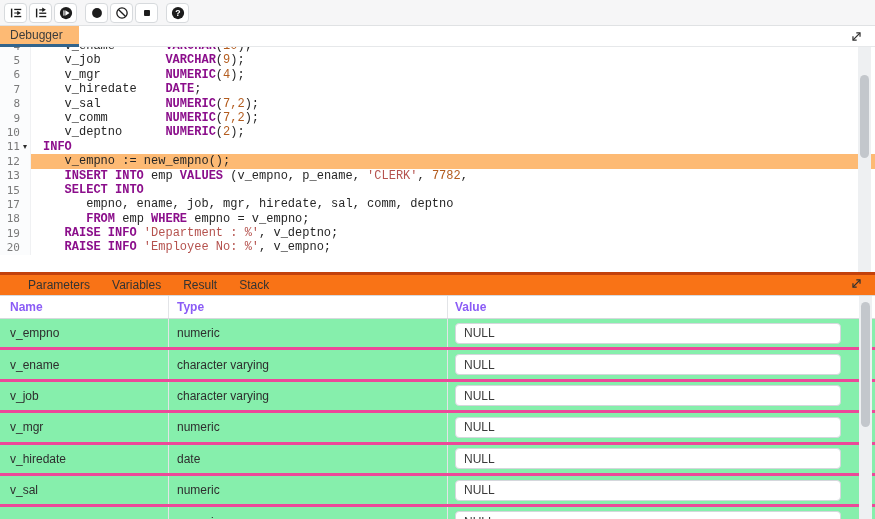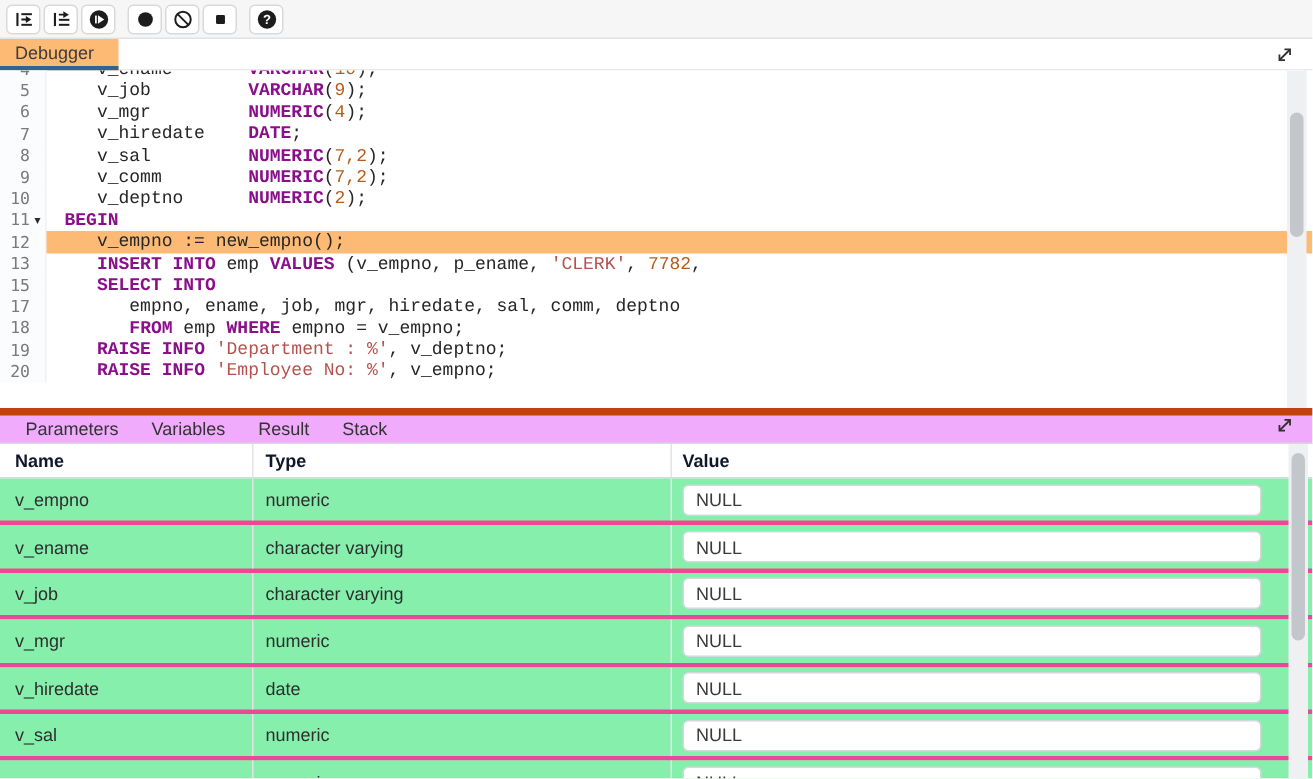--- a/index.html
+++ b/index.html
@@ -42,31 +42,31 @@
   .tok-n{color:#b35c1e}
   .tok-s{color:#b5524e}
 
   
   .sb{position:absolute;width:13px;background:#eef0f2}
   .sb .thumb{position:absolute;left:2px;width:9px;background:#c3c7cc;border-radius:5px}
   .sb.ed-sb{top:0;bottom:0;right:4px}
   .sb.gr-sb{top:0;bottom:0;right:3px}
 
   
-  .panel-tabs{position:absolute;top:272px;left:0;width:100%;height:24px;background:#f0abfc;
-              border-top:5px solid #c2410c;border-bottom:1px solid #d7dadd;display:flex;
-              align-items:center;padding-left:6px;box-sizing:border-box;font-size:12px;color:#333}
+  .panel-tabs{position:absolute;top:272px;left:0;width:100%;height:24px;background:#f97316;
+              border-top:3px solid #c2410c;border-bottom:1px solid #d7dadd;display:flex;
+              align-items:center;padding-left:17px;box-sizing:border-box;font-size:12px;color:#333}
   .ptab{padding:0 11px;height:22px;display:flex;align-items:center;cursor:pointer;white-space:nowrap}
   .ptab.active{border:1px solid #32648c;border-radius:2px;height:20px}
 
   
   .grid{position:absolute;top:296px;left:0;width:100%;bottom:0;overflow:hidden;
         font-size:12px;color:#2e2e2e;background:#fff}
   .g-head{display:flex;height:22px;border-bottom:1px solid #d6d9dd;align-items:center;
-          font-weight:bold;color:#0f172a}
+          font-weight:bold;color:#8b5cf6}
   .g-row{display:flex;height:28.4px;border-bottom:3px solid #ec4899;align-items:flex-start;background:#86efac}
   .c-name{width:169px;flex:none;padding-left:10px;box-sizing:border-box;border-right:1px solid #e2e4e7;
           height:100%;display:flex;align-items:center}
   .c-type{width:279px;flex:none;padding-left:8px;box-sizing:border-box;border-right:1px solid #e2e4e7;
           height:100%;display:flex;align-items:center}
   .c-value{flex:1;height:100%;display:flex;align-items:center;padding-left:7px;padding-right:34px;
            box-sizing:border-box}
   .null-input{flex:1;height:21px;border:1px solid #d4d7dc;border-radius:4px;background:#fff;
               font-family:"Liberation Sans",sans-serif;font-size:12px;color:#3a3a3a;
               padding:0 8px;box-sizing:border-box}
@@ -219,21 +219,21 @@
         <div class="code">
           <pre><span>   v_deptno      </span><span class="tok-k">NUMERIC</span><span>(</span><span class="tok-n">2</span><span>);</span></pre>
         </div>
       </div>
       <div class="cl">
         <div class="gut">
           <span class="num">11</span>
           <span class="fold">▾</span>
         </div>
         <div class="code">
-          <pre><span class="tok-k">BEGIN</span></pre>
+          <pre><span class="tok-k">INFO</span></pre>
         </div>
       </div>
       <div class="cl cur">
         <div class="gut">
           <span class="num">12</span>
           <span class="fold"></span>
         </div>
         <div class="code">
           <pre><span>   v_empno := new_empno();</span></pre>
         </div>

